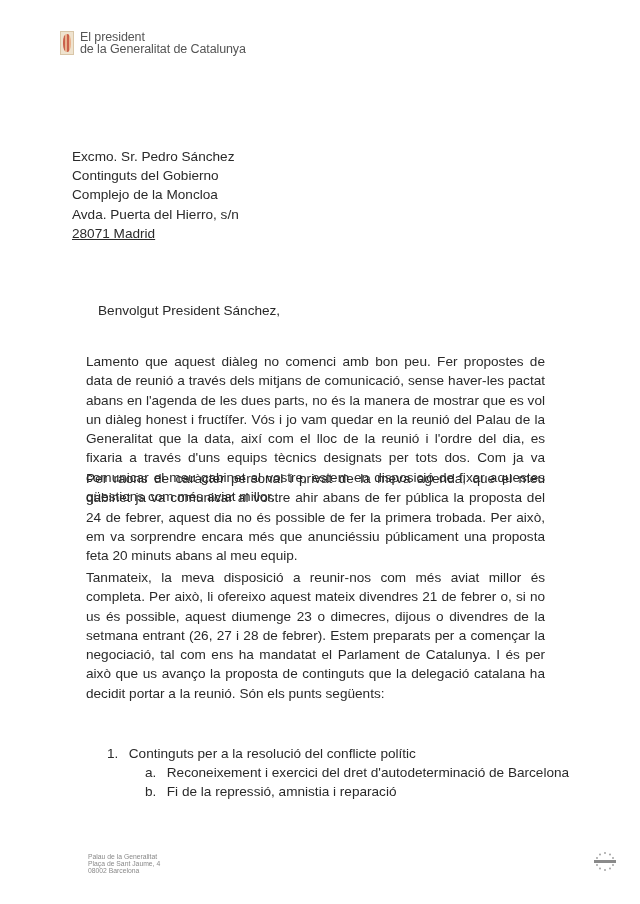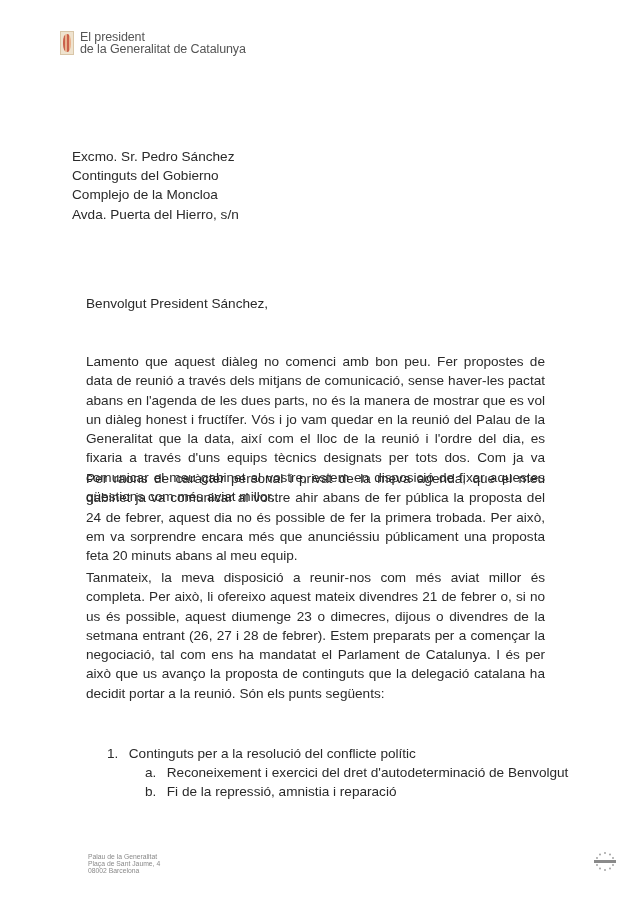--- a/index.html
+++ b/index.html
@@ -56,21 +56,21 @@
     .address .u { text-decoration: underline; }
     .body-text {
       position: absolute;
       left: 86px;
       width: 459px;
       font-size: 13.6px;
       line-height: 19.3px;
       color: #2a2a2a;
       text-align: justify;
     }
-    .salutation { top: 294px; }
+    .salutation { top: 301px; margin-left: 12px; }
     .p1 { top: 334px; margin-top: 18px; }
     .p2 { top: 469px; }
     .p3 { top: 568px; }
     .list {
       position: absolute;
       left: 107px;
       top: 744px;
       font-size: 13.6px;
       line-height: 19.2px;
       color: #2a2a2a;
@@ -103,36 +103,37 @@
     <div>El president</div>
     <div>de la Generalitat de Catalunya</div>
   </div>
 </div>
 
 <div class="address">
   <div>Excmo. Sr. Pedro Sánchez</div>
   <div>Continguts del Gobierno</div>
   <div>Complejo de la Moncloa</div>
   <div>Avda. Puerta del Hierro, s/n</div>
+  <div class="u">28071 Madrid</div>
 </div>
 
 <div class="body-text salutation">Benvolgut President Sánchez,</div>
 
 <div class="body-text p1">Lamento que aquest diàleg no comenci amb bon peu. Fer propostes de data de reunió a través dels mitjans de comunicació, sense haver-les pactat abans en l'agenda de les dues parts, no és la manera de mostrar que es vol un diàleg honest i fructífer. Vós i jo vam quedar en la reunió del Palau de la Generalitat que la data, així com el lloc de la reunió i l'ordre del dia, es fixaria a través d'uns equips tècnics designats per tots dos. Com ja va comunicar el meu gabinet al vostre, estem en disposició de fixar aquestes qüestions com més aviat millor.</div>
 <div class="body-text p2">Per raons de caràcter personal i privat de la meva agenda, que el meu gabinet ja va comunicar al vostre ahir abans de fer pública la proposta del 24 de febrer, aquest dia no és possible de fer la primera trobada. Per això, em va sorprendre encara més que anunciéssiu públicament una proposta feta 20 minuts abans al meu equip.</div>
 <div class="body-text p3">Tanmateix, la meva disposició a reunir-nos com més aviat millor és completa. Per això, li ofereixo aquest mateix divendres 21 de febrer o, si no us és possible, aquest diumenge 23 o dimecres, dijous o divendres de la setmana entrant (26, 27 i 28 de febrer). Estem preparats per a començar la negociació, tal com ens ha mandatat el Parlament de Catalunya. I és per això que us avanço la proposta de continguts que la delegació catalana ha decidit portar a la reunió. Són els punts següents:</div>
 
 <div class="list">
   <div>
     <span class="num">1.</span>
     <span>Continguts per a la resolució del conflicte polític</span>
   </div>
   <div class="sub">
     <span class="let">a.</span>
-    <span>Reconeixement i exercici del dret d'autodeterminació de Benvolgut</span>
+    <span>Reconeixement i exercici del dret d'autodeterminació de Barcelona</span>
   </div>
   <div class="sub">
     <span class="let">b.</span>
     <span>Fi de la repressió, amnistia i reparació</span>
   </div>
 </div>
 
 <div class="footer">
   <div>Palau de la Generalitat</div>
   <div>Plaça de Sant Jaume, 4</div>

